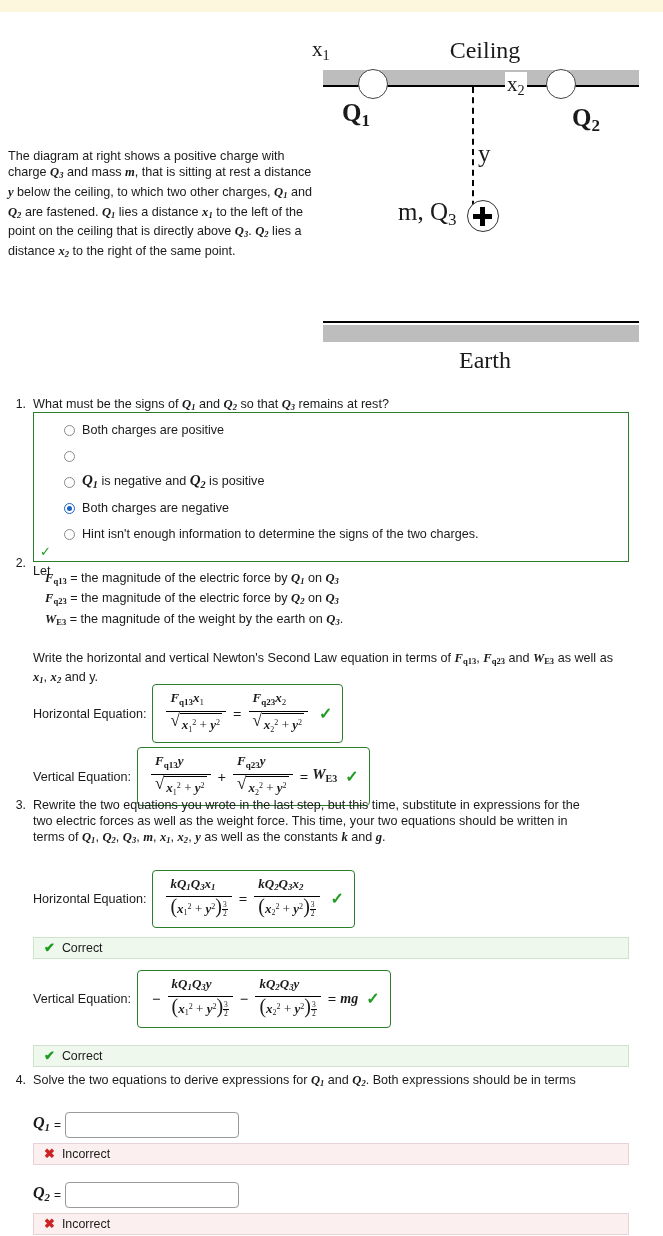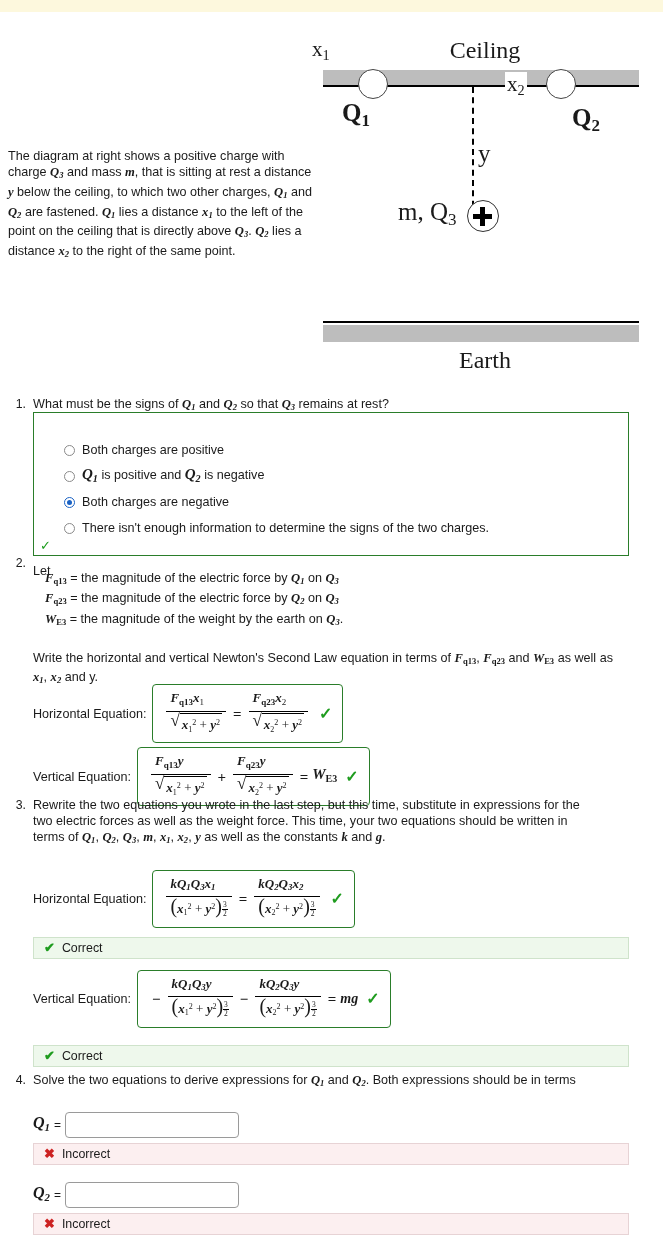--- a/index.html
+++ b/index.html
@@ -65,21 +65,21 @@
   .earth-title{position:absolute;left:0;top:310px;width:350px;text-align:center;
     font-family:"Liberation Serif", serif;font-size:24px;}
 
   
   .q{position:absolute;left:0;width:663px;font-size:12.6px;line-height:16px;}
   .qnum{position:absolute;text-align:right;width:26px;font-size:12.3px;}
   .qbody{position:absolute;left:33px;}
 
   .radio-box{
     position:absolute;left:33px;top:16px;width:596px;
-    border:1.4px solid #2a7d2a;box-sizing:border-box;padding:24px 0 2px 0;
+    border:1.4px solid #2a7d2a;box-sizing:border-box;padding:4px 0 2px 0;
     background:#fff;
   }
   .opt{display:flex;align-items:center;height:26px;padding-left:30px;font-size:12.6px;}
   .radio{
     width:11px;height:11px;border-radius:50%;border:1px solid #8a8a8a;
     background:#fff;box-sizing:border-box;margin-right:7px;flex:none;position:relative;
   }
   .radio.sel{border:1px solid #1a62c4;}
   .radio.sel::after{
     content:"";position:absolute;left:2px;top:2px;width:5px;height:5px;
@@ -168,29 +168,32 @@
       <span>What must be the signs of </span><span class="mi">Q<sub>1</sub></span><span> and </span><span class="mi">Q<sub>2</sub></span><span> so that </span><span class="mi">Q<sub>3</sub></span><span> remains at rest?</span>
     </div>
 
     <div class="radio-box">
       <div class="opt">
         <span class="radio"></span>
         <span>Both charges are positive</span>
       </div>
       <div class="opt">
         <span class="radio"></span>
-        <span><span class="mi" style="font-size:15px;">Q<sub>1</sub></span><span> is positive and </span><span class="mi" style="font-size:15px;">Q<sub>2</sub></span><span> is negative</span></span>
+      </div>
+      <div class="opt">
+        <span class="radio"></span>
+        <span><span class="mi" style="font-size:15px;">Q<sub>1</sub></span><span> is negative and </span><span class="mi" style="font-size:15px;">Q<sub>2</sub></span><span> is positive</span></span>
       </div>
       <div class="opt">
         <span class="radio sel"></span>
         <span>Both charges are negative</span>
       </div>
       <div class="opt">
         <span class="radio"></span>
-        <span>There isn't enough information to determine the signs of the two charges.</span>
+        <span>Hint isn't enough information to determine the signs of the two charges.</span>
       </div>
       <div class="tick">✓</div>
     </div>
   </div>
 
   <div class="q" style="top:543px;">
     <div class="qnum" style="left:0;top:0;">2.</div>
     <div class="qbody" style="top:8px;">Let</div>
 
     <div class="qbody letlist" style="top:15px;width:600px;">

